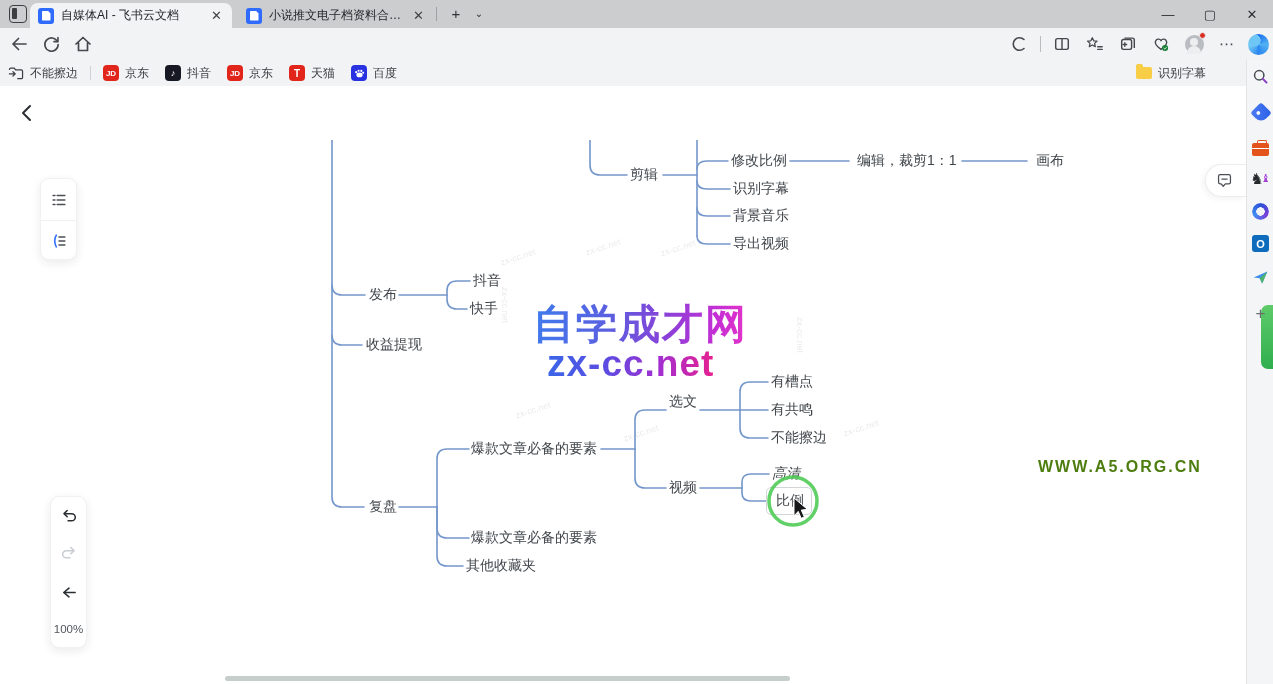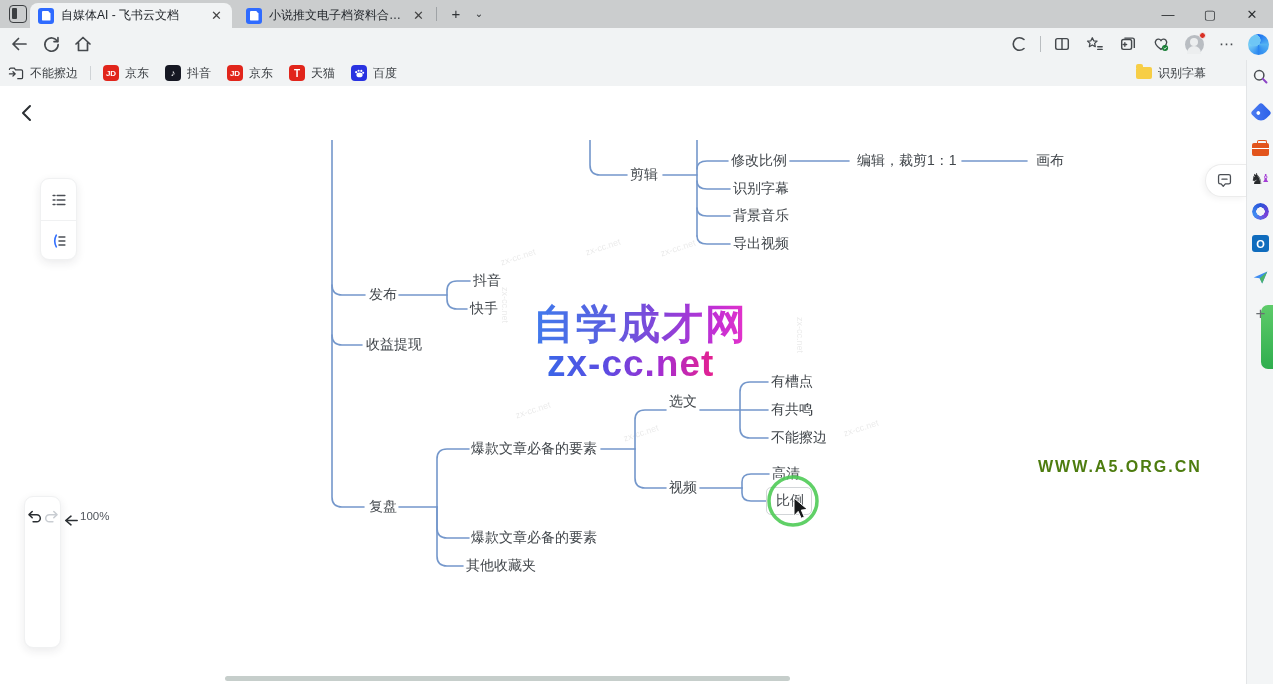--- a/index.html
+++ b/index.html
@@ -96,21 +96,21 @@
       background:linear-gradient(90deg,#3b66e8 0%,#5b4ce2 35%,#a52ed0 68%,#e6218f 100%);
       -webkit-background-clip:text; background-clip:text; color:transparent; }
   .wm-corner { position:absolute; left:1038px; top:318px; font-size:16px; letter-spacing:2px; color:#4d7c0f; font-weight:700; }
   .tiny-wm { position:absolute; font-size:9px; color:rgba(90,90,90,.13); white-space:nowrap; }
 
   
   .card { position:absolute; background:#fff; border:1px solid #f0f1f2; border-radius:9px; box-shadow:0 3px 10px rgba(31,35,41,.09); }
   .card-view { left:40px; top:38px; width:37px; height:82px; }
   .card-view .cell { width:100%; height:41px; display:flex; align-items:center; justify-content:center; }
   .card-view .cell + .cell { border-top:1px solid #f0f1f2; }
-  .card-nav { left:24px; top:356px; width:37px; height:152px; display:flex; flex-direction:row; align-items:flex-start; }
+  .card-nav { left:50px; top:356px; width:37px; height:152px; display:flex; flex-direction:column; align-items:flex-end; }
   .card-nav .cell { width:100%; height:38px; display:flex; align-items:center; justify-content:center; }
   .zoom-label { font-size:11.5px; color:#51565d; }
 
   .comment-tab { position:absolute; right:0px; top:24px; width:41px; height:33px; background:#fff; border:1px solid #ececec; border-right:none; border-radius:17px 0 0 17px; box-shadow:-2px 2px 6px rgba(0,0,0,.05); display:flex; align-items:center; padding-left:10px; }
 
   .hscroll { position:absolute; left:225px; top:536px; width:565px; height:5px; background:#c6cecb; border-radius:3px; }
 </style>
 </head>
 <body>
 
@@ -382,21 +382,21 @@
     <span class="node" style="left:366px;top:205px;">收益提现</span>
     <span class="node" style="left:369px;top:367px;">复盘</span>
     <span class="node" style="left:471px;top:309px;">爆款文章必备的要素</span>
     <span class="node" style="left:471px;top:398px;">爆款文章必备的要素</span>
     <span class="node" style="left:466px;top:426px;">其他收藏夹</span>
     <span class="node" style="left:669px;top:262px;">选文</span>
     <span class="node" style="left:771px;top:242px;">有槽点</span>
     <span class="node" style="left:771px;top:270px;">有共鸣</span>
     <span class="node" style="left:771px;top:298px;">不能擦边</span>
     <span class="node" style="left:669px;top:348px;">视频</span>
-    <span class="node" style="left:772px;top:334px;">高清</span>
+    <span class="node" style="left:772px;top:334px;font-style:italic;">高清</span>
     <span class="node" style="left:776px;top:361px;">比例</span>
 
     <div class="wm-big1">自学成才网</div>
     <div class="wm-big2">zx-cc.net</div>
     <div class="wm-corner">WWW.A5.ORG.CN</div>
 
     <svg class="mm-svg" width="1246" height="544" viewBox="0 0 1246 544">
       <circle cx="793" cy="361" r="24" stroke="#4fcb57" stroke-width="3.5" fill="none" opacity="0.9"></circle>
       <path d="M794,358 v18 l4.2,-4.6 3,6.9 3.1,-1.4 -3,-6.8 6.2,-0.7 z" fill="#17181a" stroke="#fff" stroke-width="1"></path>
     </svg>

